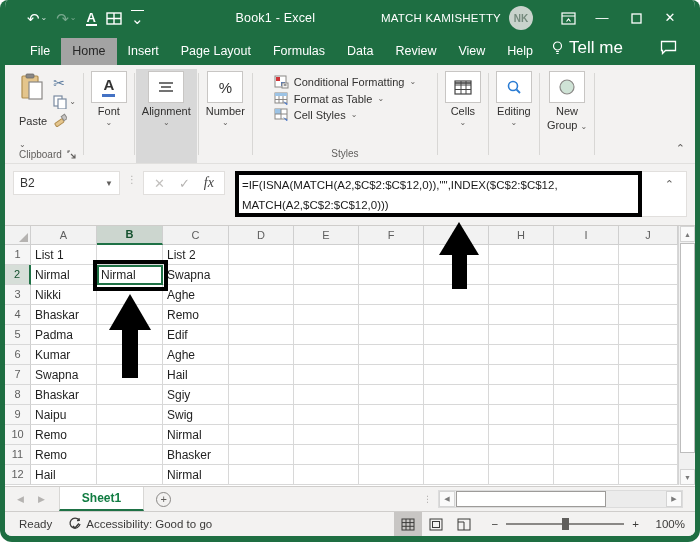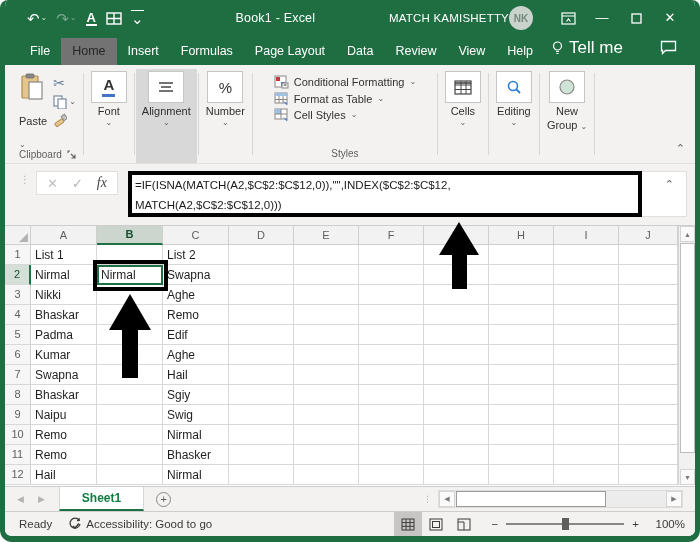--- a/index.html
+++ b/index.html
@@ -16,29 +16,29 @@
   .titlebar{ height:36px; background:#1e6e42; display:flex; align-items:center; color:#fff; padding:0 8px; }
   .qat{ display:flex; align-items:center; gap:9px; margin-left:14px; }
   .qat .ic{ font-size:15px; line-height:1; display:flex; align-items:center; gap:1px; cursor:default; }
   .qat .drop{ font-size:8px; color:rgba(255,255,255,.8); }
   .qat .dim{ color:rgba(255,255,255,.4); }
   .qat .ualine{ font-size:13px; font-weight:bold; border-bottom:2px solid #fff; padding:0 1px 0; }
   .qat-caret{ display:inline-block; border-top:1.5px solid #fff; font-size:9px; padding-top:0px; line-height:.8; }
   .tb-title{ margin-left:92px; font-size:12.5px; letter-spacing:.2px; }
   .tb-user{ margin-left:auto; font-size:11.5px; letter-spacing:.2px; }
   .avatar{ width:24px; height:24px; border-radius:50%; background:#c9d3cc; color:#74897c; font-size:10px;
-           font-weight:bold; display:flex; align-items:center; justify-content:center; margin:0 18px 0 0; }
+           font-weight:bold; display:flex; align-items:center; justify-content:center; margin:0 18px 0 8px; }
   .winctl{ display:flex; align-items:center; gap:0; }
   .winctl .wbtn{ width:34px; text-align:center; font-size:13px; line-height:36px; }
   .winctl svg{ vertical-align:middle; }
 
   
   .tabrow{ height:29px; background:#1e6e42; display:flex; align-items:flex-end; padding:0 4px 0 14px; }
   .rtab{ color:#fff; font-size:12.5px; padding:6px 11px 7px; white-space:nowrap; }
-  .rtab.active{ background:#737373; color:#262626; }
+  .rtab.active{ background:#a3a3a3; color:#262626; }
   .tellme{ display:flex; align-items:center; gap:6px; color:#fff; font-size:17px; padding:6px 8px 7px; }
   .tabspacer{ flex:1; }
   .comment-ic{ padding:0 14px 6px 0; }
 
   
   .ribbon{ height:99px; background:#f3f2f1; display:flex; align-items:stretch; padding:4px 4px 0 8px; position:relative; border-bottom:1px solid #e1e0de; }
   .rgroup{ display:flex; flex-direction:column; align-items:center; padding:2px 6px 0; position:relative; }
   .rgdiv{ width:1px; background:#d8d7d5; margin:4px 1px 8px; }
   .rglabel{ font-size:10px; color:#605e5c; margin-top:auto; margin-bottom:4px; display:flex; align-items:center; gap:5px; }
   .bigbtn{ display:flex; flex-direction:column; align-items:center; gap:2px; }
@@ -166,22 +166,22 @@
           </svg>
       </span>
       <span class="wbtn">✕</span>
     </div>
   </div>
 
   <div class="tabrow">
     <div class="rtab">File</div>
     <div class="rtab active">Home</div>
     <div class="rtab">Insert</div>
+    <div class="rtab">Page Layout</div>
     <div class="rtab">Formulas</div>
-    <div class="rtab">Page Layout</div>
     <div class="rtab">Data</div>
     <div class="rtab">Review</div>
     <div class="rtab">View</div>
     <div class="rtab">Help</div>
     <div class="tellme">
       <svg width="11" height="14" viewBox="0 0 11 14">
           <circle cx="5.5" cy="5" r="4" fill="none" stroke="#fff" stroke-width="1.2"></circle>
           <line x1="4" y1="10.5" x2="7" y2="10.5" stroke="#fff" stroke-width="1.2"></line>
           <line x1="4.4" y1="12.5" x2="6.6" y2="12.5" stroke="#fff" stroke-width="1.2"></line>
         </svg>
@@ -370,20 +370,24 @@
       </div>
       <div class="rglabel"></div>
     </div>
 
     <div class="rgdiv"></div>
 
     <span class="collapse-chev">⌃</span>
   </div>
 
   <div class="fbar">
+    <div class="namebox">
+      <span>B2</span>
+      <span class="nb-drop">▼</span>
+    </div>
     <div class="fdots">⋮</div>
     <div class="fbtns">
       <span class="fx-cancel">✕</span>
       <span class="fx-check">✓</span>
       <span class="fx-lbl">fx</span>
     </div>
     <div class="finput">
       <div class="fannot">
         <div>=IF(ISNA(MATCH(A2,$C$2:$C$12,0)),"",INDEX($C$2:$C$12,</div>
         <div>MATCH(A2,$C$2:$C$12,0)))</div>

